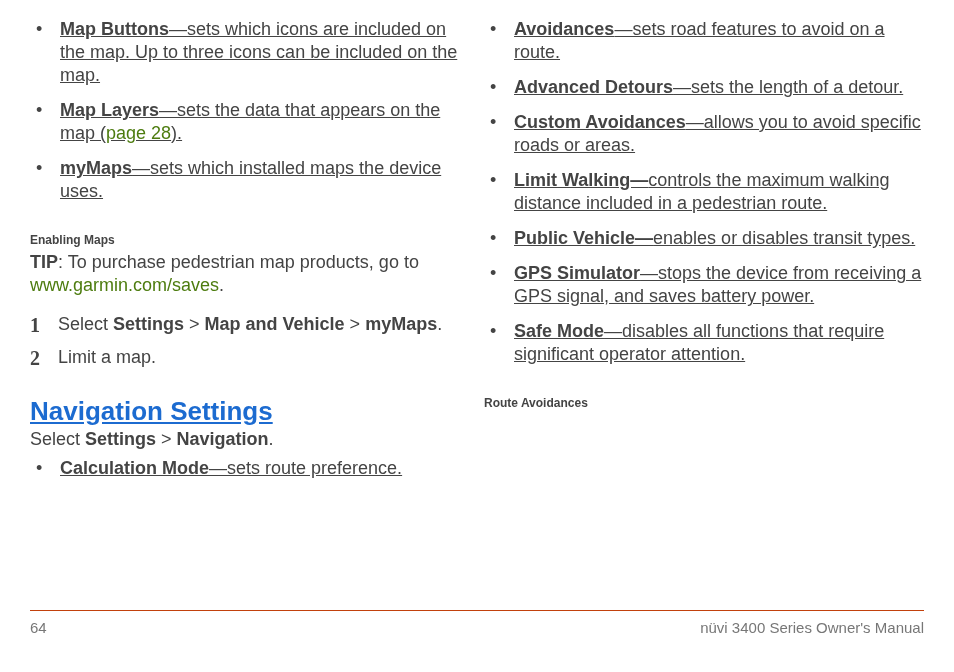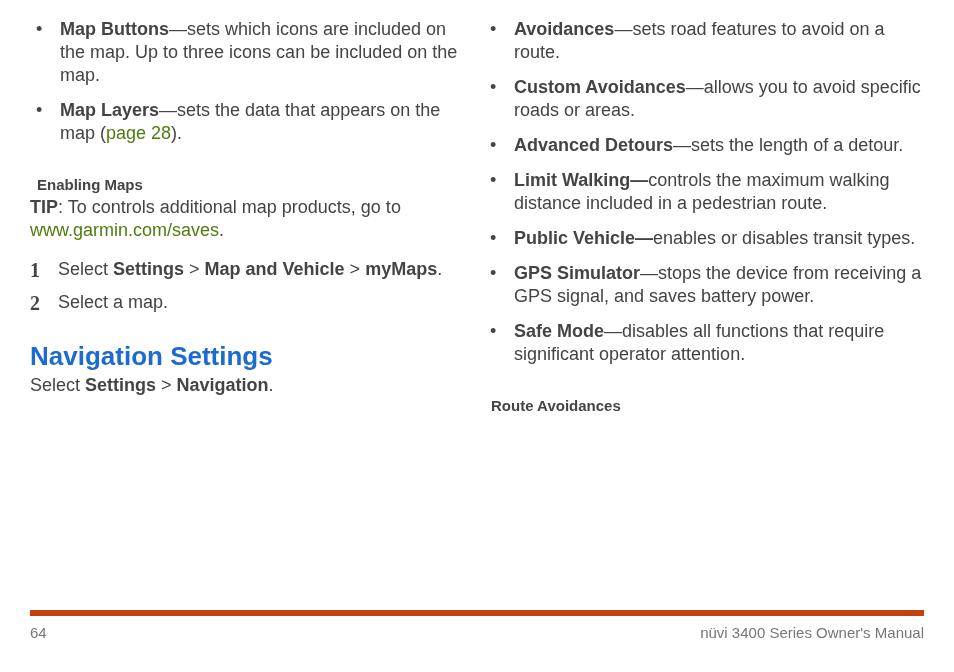--- a/index.html
+++ b/index.html
@@ -24,49 +24,51 @@
     min-width: 0;
     display: flex;
     flex-direction: column;
     font-size: 18px;
     line-height: 1.28;
   }
   ul.bullets {
     list-style: none;
     margin: 0 0 12px 0;
     padding: 0;
+    text-decoration: underline;
   }
   ul.bullets > li {
     position: relative;
     padding-left: 30px;
     margin-bottom: 12px;
   }
   ul.bullets > li::before {
     content: "•";
     position: absolute;
     left: 6px;
     top: 0;
     color: #444;
     font-size: 18px;
     line-height: 1.28;
   }
   .bold { font-weight: 700; }
   .subhead {
     font-weight: 700;
-    font-size: 15px;
+    font-size: 12px;
     color: #444;
-    margin: 6px 0 2px 7px;
+    margin: 6px 0 2px 0;
   }
   .tip { margin: 0 0 10px 0; }
   .link { color: #4d7c0f; }
   .h2 {
     color: #1c6bd0;
     font-size: 26px;
     font-weight: 700;
     margin: 14px 0 0 0;
+    text-decoration: underline;
   }
   ol.steps {
     list-style: none;
     margin: 6px 0 2px 0;
     padding: 0;
     counter-reset: step;
   }
   ol.steps > li {
     counter-increment: step;
     position: relative;
@@ -83,73 +85,81 @@
     font-size: 20px;
     color: #444;
   }
   .select-line { margin: 0 0 6px 0; }
   .footer {
     width: 954px;
     box-sizing: border-box;
     padding: 0 30px 0 30px;
   }
   .footer-line {
-    border-top: 6px solid #c2410c;
+    border-top: 1px solid #c2410c;
     padding-top: 8px;
     display: flex;
     justify-content: space-between;
     font-size: 15px;
     color: #777;
   }
 </style>
 </head>
 <body>
 
 <div class="page">
 
   <div class="col">
     <ul class="bullets">
       <li>
         <span class="bold">Map Buttons</span><span>—sets which icons are included on the map. Up to three icons can be included on the map.</span>
       </li>
       <li>
         <span class="bold">Map Layers</span><span>—sets the data that appears on the map (</span><span class="link">page 28</span><span>).</span>
       </li>
+      <li>
+        <span class="bold">myMaps</span><span>—sets which installed maps the device uses.</span>
+      </li>
     </ul>
 
     <div class="subhead">Enabling Maps</div>
     <p class="tip">
-      <span class="bold">TIP</span><span>: To controls additional map products, go to </span><span class="link">www.garmin.com/saves</span><span>.</span>
+      <span class="bold">TIP</span><span>: To purchase pedestrian map products, go to </span><span class="link">www.garmin.com/saves</span><span>.</span>
     </p>
 
     <ol class="steps">
       <li>
         <span>Select </span><span class="bold">Settings</span><span> &gt; </span><span class="bold">Map and Vehicle</span><span> &gt; </span><span class="bold">myMaps</span><span>.</span>
       </li>
       <li>
-        <span>Select a map.</span>
+        <span>Limit a map.</span>
       </li>
     </ol>
 
     <div class="h2">Navigation Settings</div>
     <p class="select-line">
       <span>Select </span><span class="bold">Settings</span><span> &gt; </span><span class="bold">Navigation</span><span>.</span>
     </p>
+    <ul class="bullets">
+      <li>
+        <span class="bold">Calculation Mode</span><span>—sets route preference.</span>
+      </li>
+    </ul>
   </div>
 
   <div class="col">
     <ul class="bullets">
       <li>
         <span class="bold">Avoidances</span><span>—sets road features to avoid on a route.</span>
       </li>
       <li>
-        <span class="bold">Custom Avoidances</span><span>—allows you to avoid specific roads or areas.</span>
+        <span class="bold">Advanced Detours</span><span>—sets the length of a detour.</span>
       </li>
       <li>
-        <span class="bold">Advanced Detours</span><span>—sets the length of a detour.</span>
+        <span class="bold">Custom Avoidances</span><span>—allows you to avoid specific roads or areas.</span>
       </li>
       <li>
         <span class="bold">Limit Walking—</span><span>controls the maximum walking distance included in a pedestrian route.</span>
       </li>
       <li>
         <span class="bold">Public Vehicle—</span><span>enables or disables transit types.</span>
       </li>
       <li>
         <span class="bold">GPS Simulator</span><span>—stops the device from receiving a GPS signal, and saves battery power.</span>
       </li>

